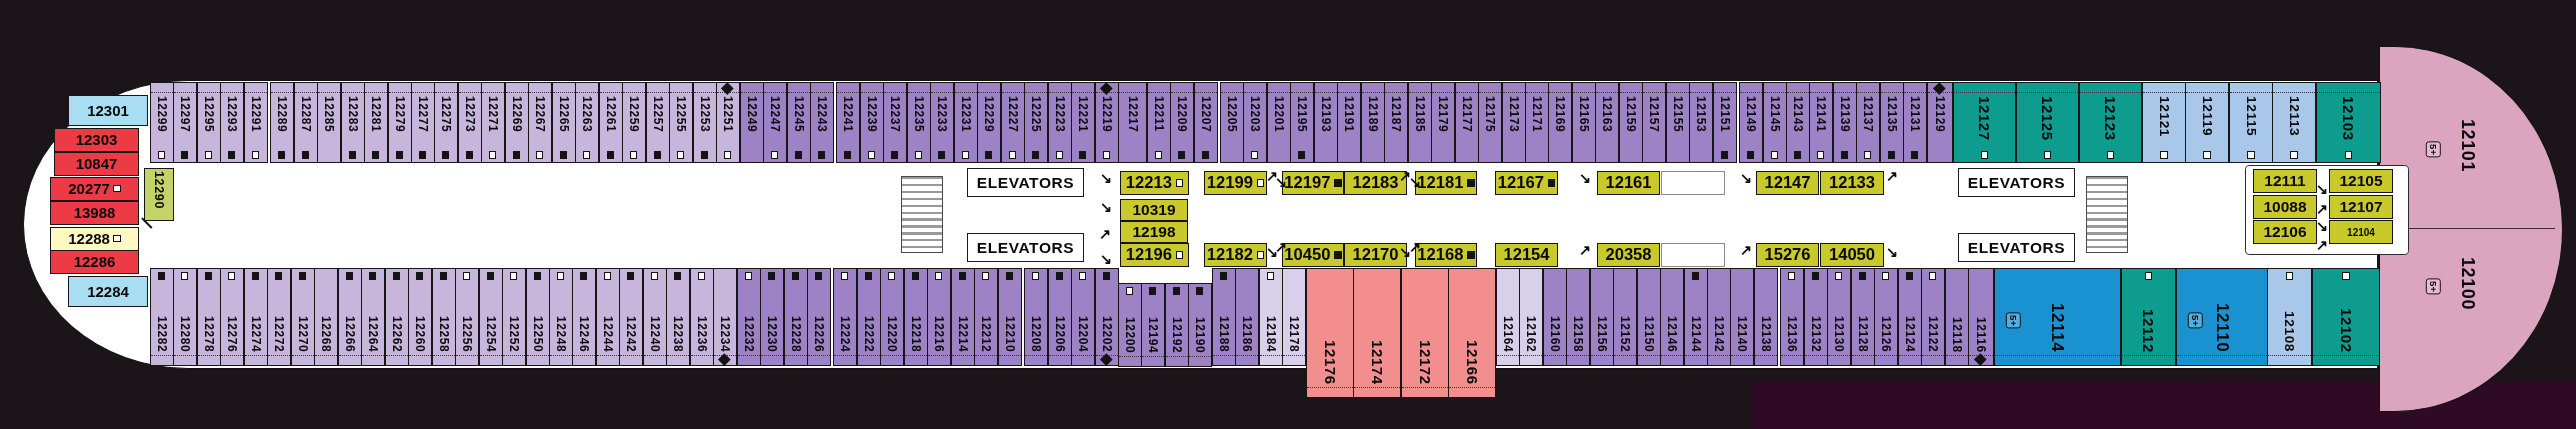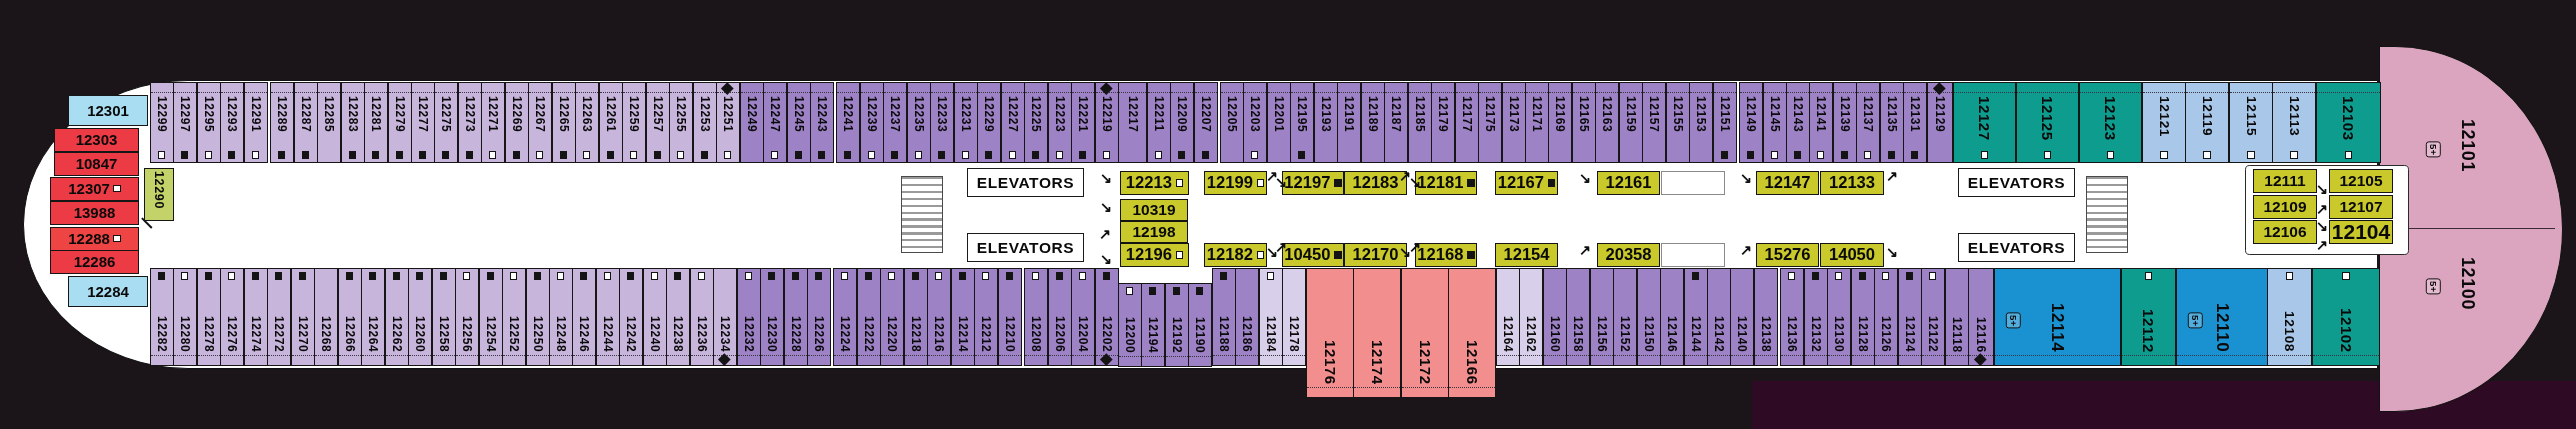--- a/index.html
+++ b/index.html
@@ -835,27 +835,27 @@
     <div class="sternc" style="left: 68px; top: 95px; width: 80px; height: 31px; background: rgb(169, 221, 241);">
       <span>12301</span>
     </div>
     <div class="sternc" style="left: 54px; top: 128px; width: 85px; height: 23.5px; background: rgb(237, 59, 70);">
       <span>12303</span>
     </div>
     <div class="sternc" style="left: 54px; top: 152px; width: 85px; height: 23.5px; background: rgb(237, 59, 70);">
       <span>10847</span>
     </div>
     <div class="sternc" style="left: 50px; top: 177px; width: 89px; height: 23.5px; background: rgb(237, 59, 70);">
-      <span>12307</span>
+      <span>20277</span>
       <span class="sqo"></span>
     </div>
     <div class="sternc" style="left: 50px; top: 201px; width: 89px; height: 23.5px; background: rgb(237, 59, 70);">
       <span>13988</span>
     </div>
-    <div class="sternc" style="left: 50px; top: 227px; width: 89px; height: 23.5px; background: #ef4444;">
+    <div class="sternc" style="left: 50px; top: 227px; width: 89px; height: 23.5px; background: #fef9c3;">
       <span>12288</span>
       <span class="sqo"></span>
     </div>
     <div class="sternc" style="left: 50px; top: 250px; width: 89px; height: 23.5px; background: rgb(237, 59, 70);">
       <span>12286</span>
     </div>
     <div class="sternc" style="left: 68px; top: 276px; width: 80px; height: 31px; background: rgb(169, 221, 241);">
       <span>12284</span>
     </div>
     <div class="greenc" style="left: 144px; top: 168px; width: 30px; height: 53px;">
@@ -936,32 +936,32 @@
     <div class="elev" style="left: 967px; top: 168px; width: 117px; height: 29px;">ELEVATORS</div>
     <div class="elev" style="left: 967px; top: 233px; width: 117px; height: 29px;">ELEVATORS</div>
     <div class="elev" style="left: 1958px; top: 168px; width: 117px; height: 29px;">ELEVATORS</div>
     <div class="elev" style="left: 1958px; top: 233px; width: 117px; height: 29px;">ELEVATORS</div>
     <div class="stairs" style="left: 901px; top: 176px; width: 42px; height: 77px;"></div>
     <div class="stairs" style="left: 2086px; top: 176px; width: 42px; height: 77px;"></div>
     <div class="ybox" style="left: 2253px; top: 169px; width: 64px; height: 24px; font-size: 15.5px;">
       <span>12111</span>
     </div>
     <div class="ybox" style="left: 2253px; top: 195px; width: 64px; height: 24px; font-size: 15.5px;">
-      <span>12109</span>
+      <span>10088</span>
     </div>
     <div class="ybox" style="left: 2253px; top: 220px; width: 64px; height: 24px; font-size: 15.5px;">
       <span>12106</span>
     </div>
     <div class="ybox" style="left: 2329px; top: 169px; width: 64px; height: 24px; font-size: 15.5px;">
       <span>12105</span>
     </div>
     <div class="ybox" style="left: 2329px; top: 195px; width: 64px; height: 24px; font-size: 15.5px;">
       <span>12107</span>
     </div>
-    <div class="ybox" style="left: 2329px; top: 220px; width: 64px; height: 24px; font-size: 21px;">
+    <div class="ybox" style="left: 2329px; top: 220px; width: 64px; height: 24px; font-size: 10px;">
       <span>12104</span>
     </div>
     <div class="cab" style="left: 2455px; top: 117px; width: 26px; height: 97px; background: transparent; border: none;">
       <span class="num" style="font-size: 18px;">12101</span>
     </div>
     <div class="b5" style="left: 2425px; top: 142px;">5+</div>
     <div class="cab" style="left: 2455px; top: 255px; width: 26px; height: 97px; background: transparent; border: none;">
       <span class="num" style="font-size: 18px;">12100</span>
     </div>
     <div class="b5" style="left: 2425px; top: 279px;">5+</div>

